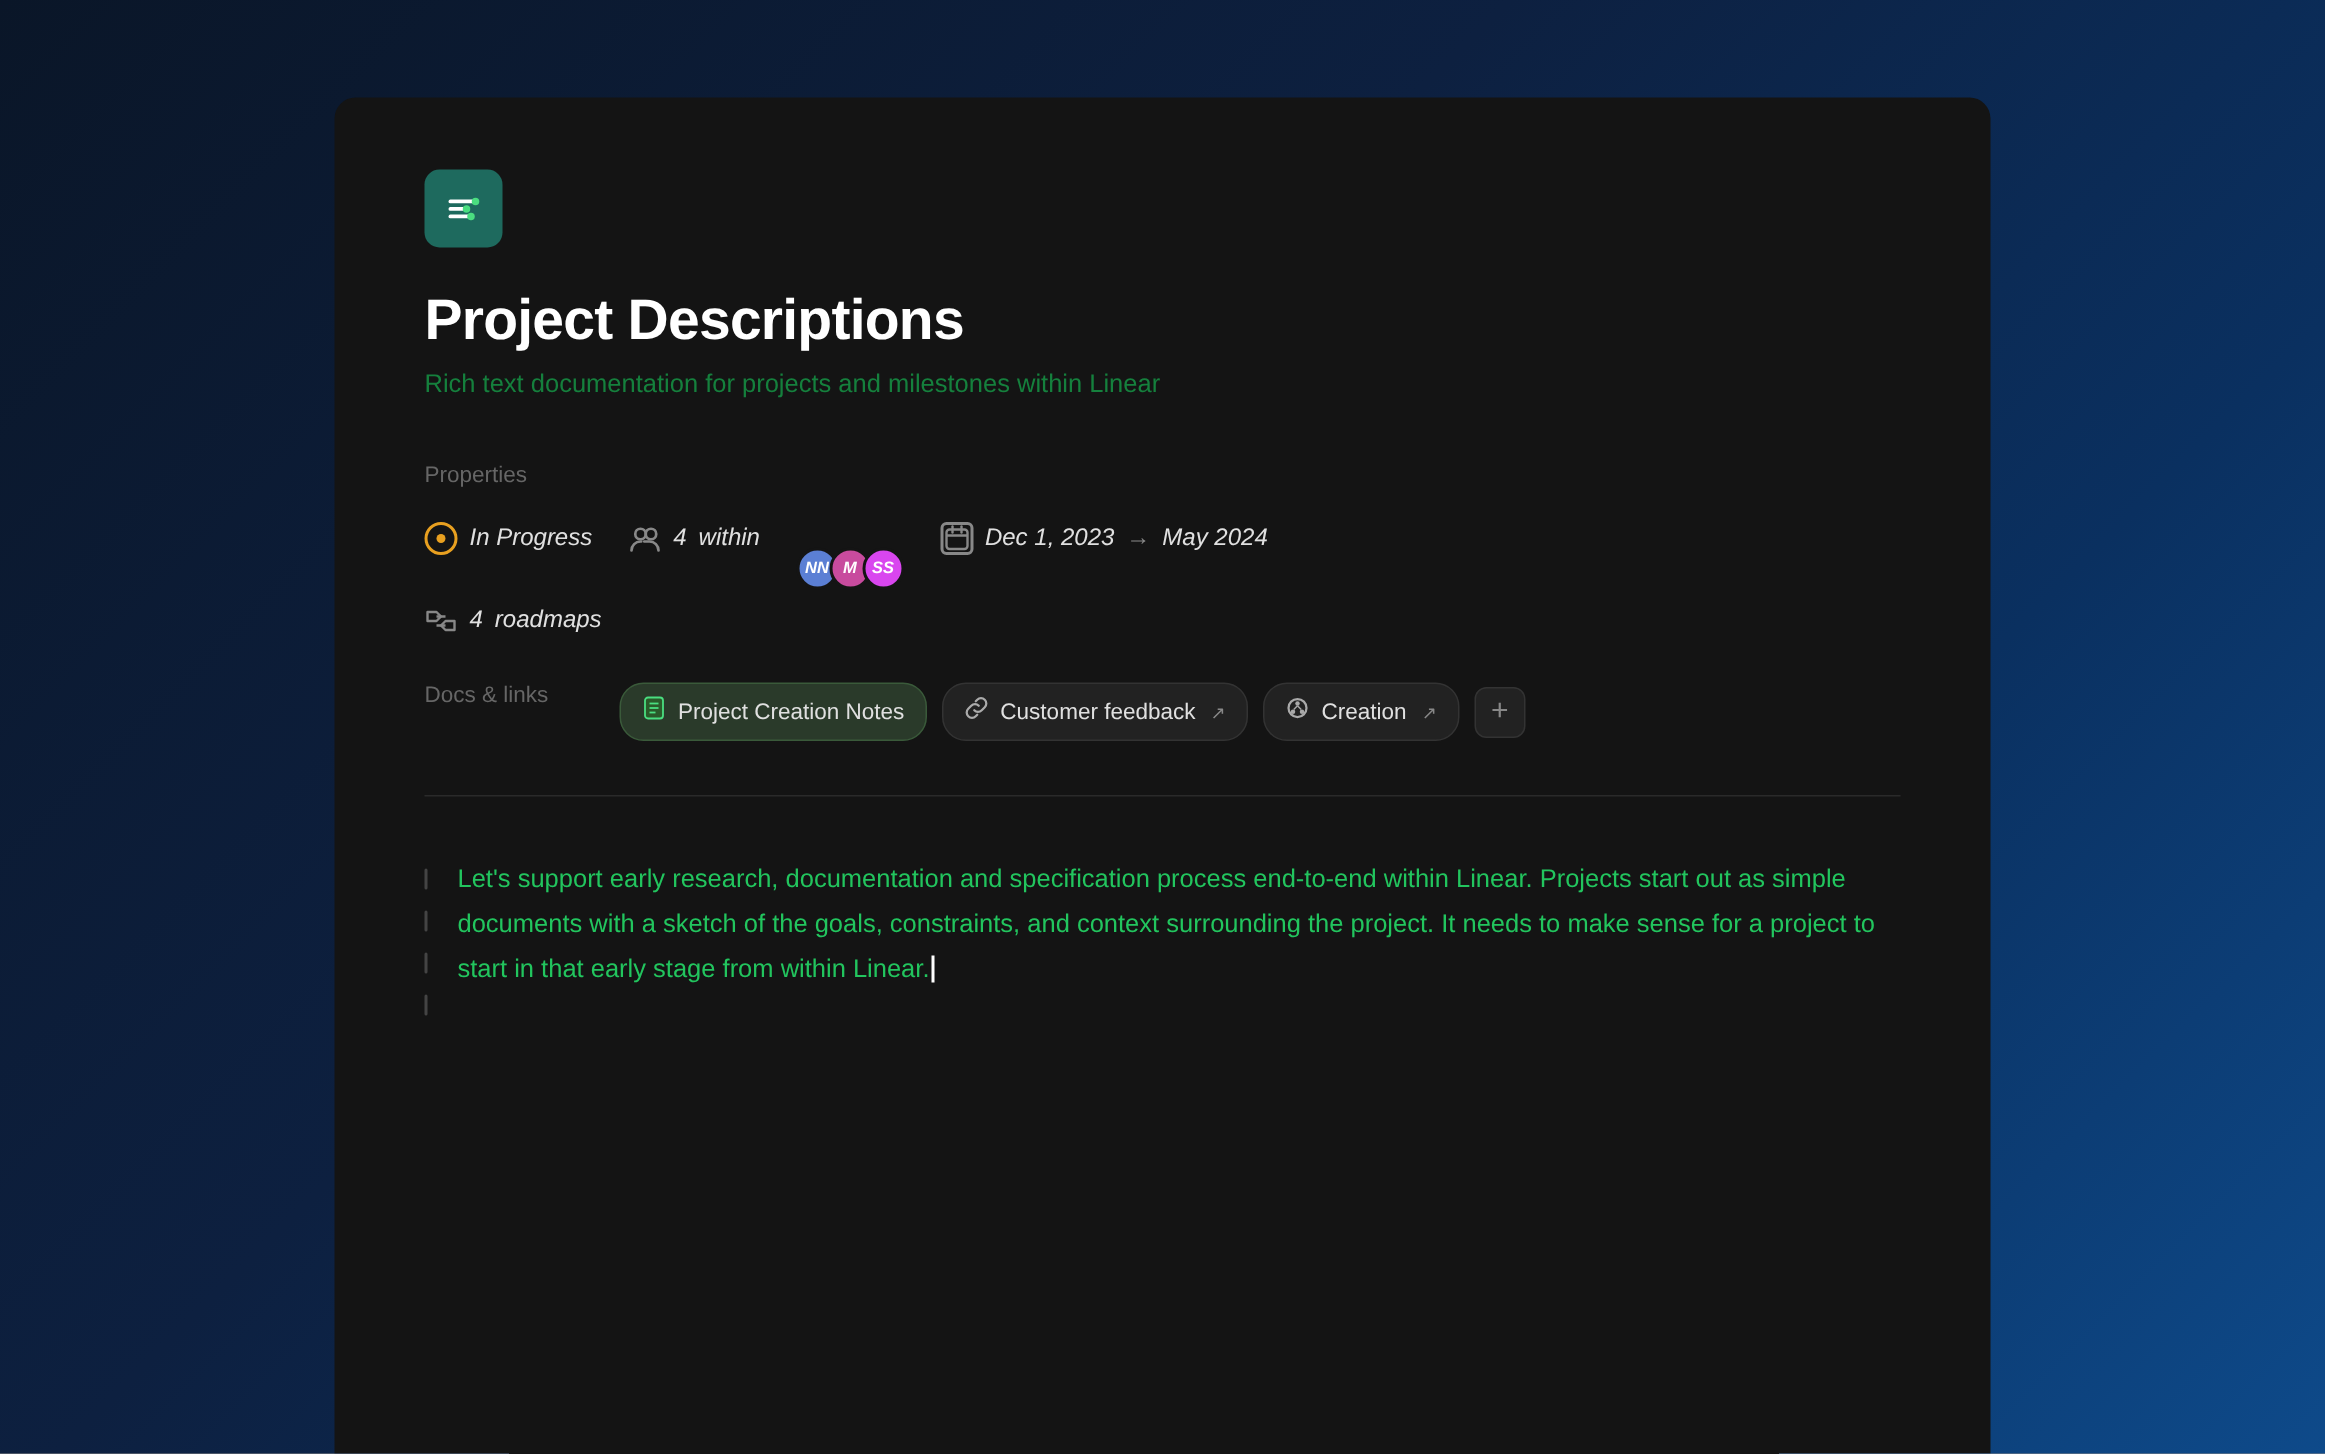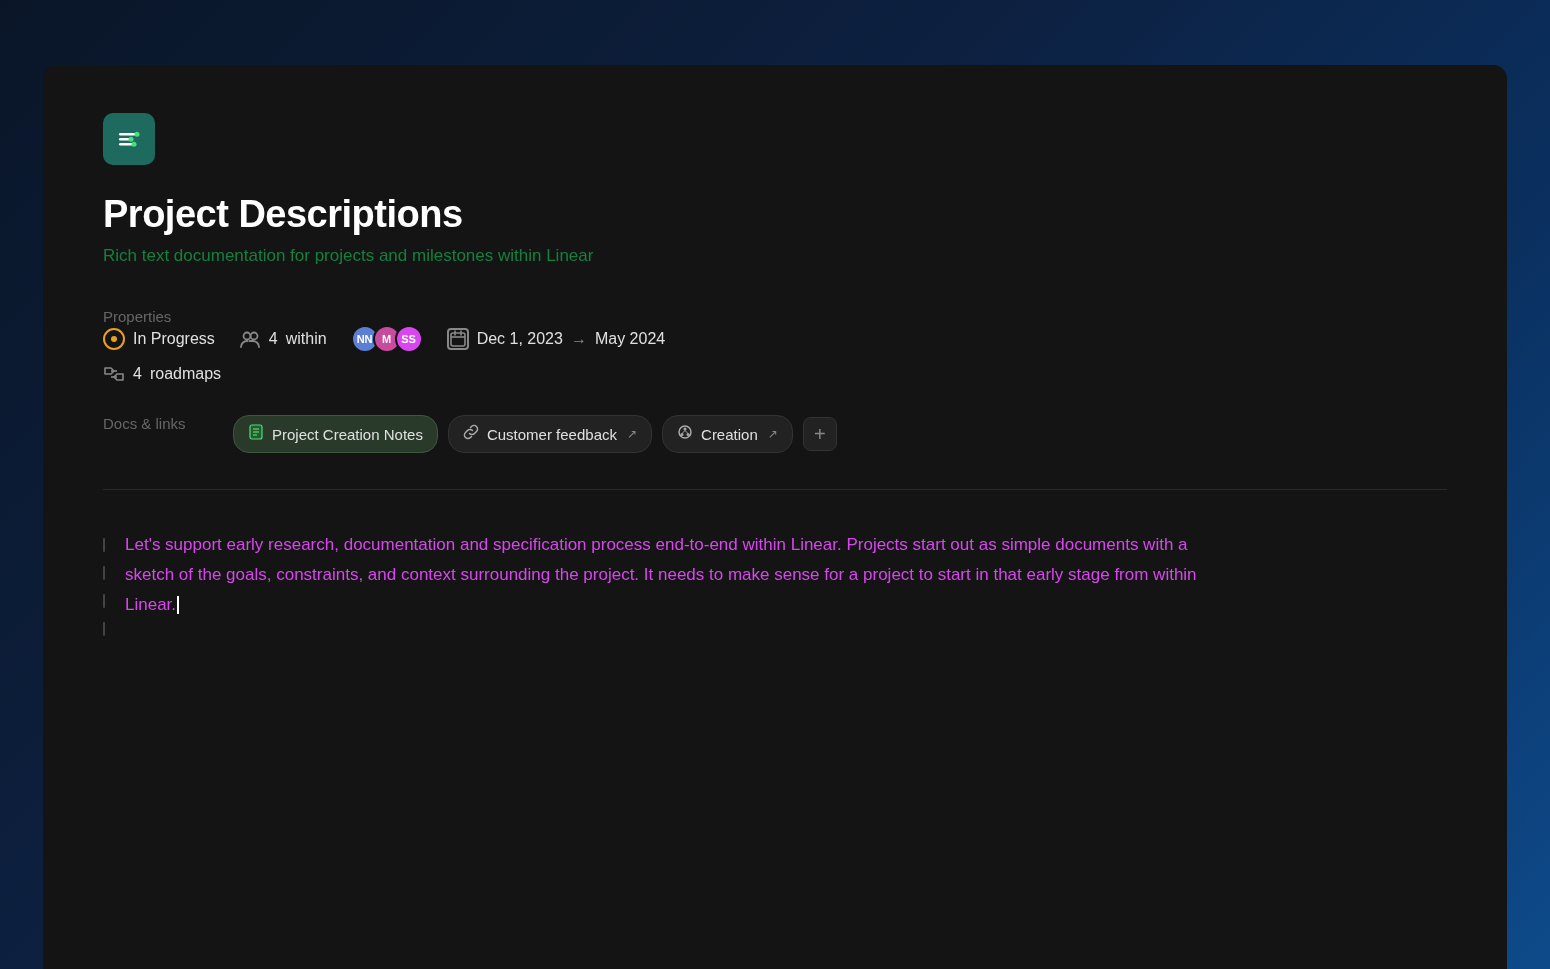--- a/index.html
+++ b/index.html
@@ -9,21 +9,21 @@
       height: 969px;
       background: linear-gradient(135deg, #0a1628 0%, #0d2040 40%, #0a3060 70%, #0e4a8a 100%);
       font-family: -apple-system, BlinkMacSystemFont, 'Segoe UI', sans-serif;
       display: flex;
       align-items: stretch;
       justify-content: center;
       overflow: hidden;
     }
 
     .app-window {
-      width: 1464px;
+      width: 1104px;
       margin: 65px auto 0 auto;
       background: #141414;
       border-radius: 14px 14px 0 0;
       padding: 0;
       overflow: hidden;
       position: relative;
     }
 
     .content {
       padding: 48px 60px 48px 60px;
@@ -71,20 +71,21 @@
       font-size: 15px;
       color: #666666;
       min-width: 130px;
       padding-top: 4px;
     }
 
     .properties-values {
       display: flex;
       flex-direction: column;
       gap: 10px;
+      font-style: italic;
     }
 
     .properties-row {
       display: flex;
       flex-direction: row;
       align-items: center;
       gap: 24px;
       flex-wrap: wrap;
     }
 
@@ -123,20 +124,21 @@
       border-radius: 50%;
       position: absolute;
       top: 50%;
       left: 50%;
       transform: translate(-50%, -50%);
     }
 
     .avatars {
       display: flex;
       align-items: center;
+      margin-top: 40px;
     }
 
     .avatar {
       width: 28px;
       height: 28px;
       border-radius: 50%;
       border: 2px solid #141414;
       display: flex;
       align-items: center;
       justify-content: center;
@@ -266,21 +268,21 @@
 
     .cursor-line {
       width: 2px;
       height: 14px;
       background: #444444;
       border-radius: 1px;
     }
 
     .main-text {
       font-size: 17px;
-      color: #d946ef;
+      color: #22c55e;
       line-height: 1.75;
       max-width: 1100px;
     }
 
     .text-cursor {
       display: inline-block;
       width: 2px;
       height: 18px;
       background: #ffffff;
       margin-left: 1px;

